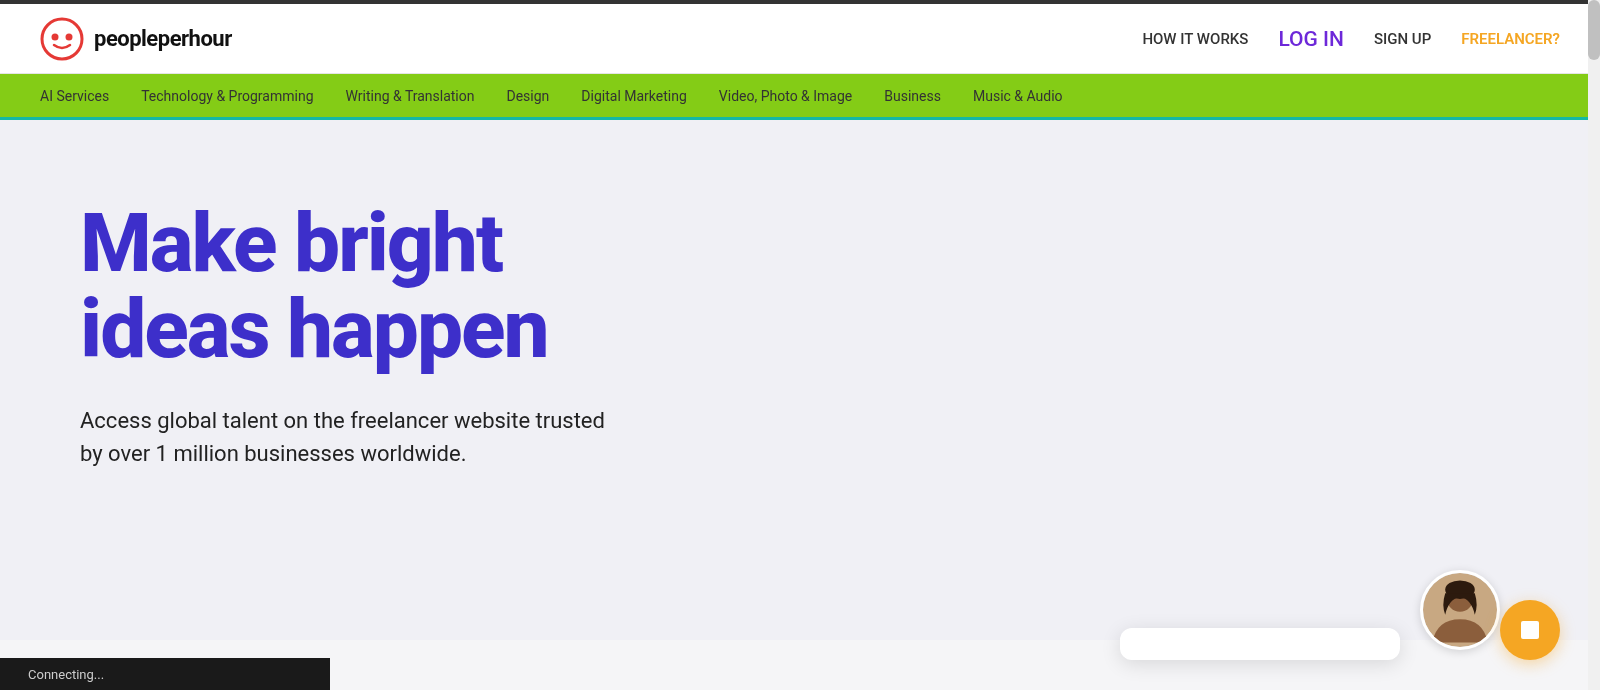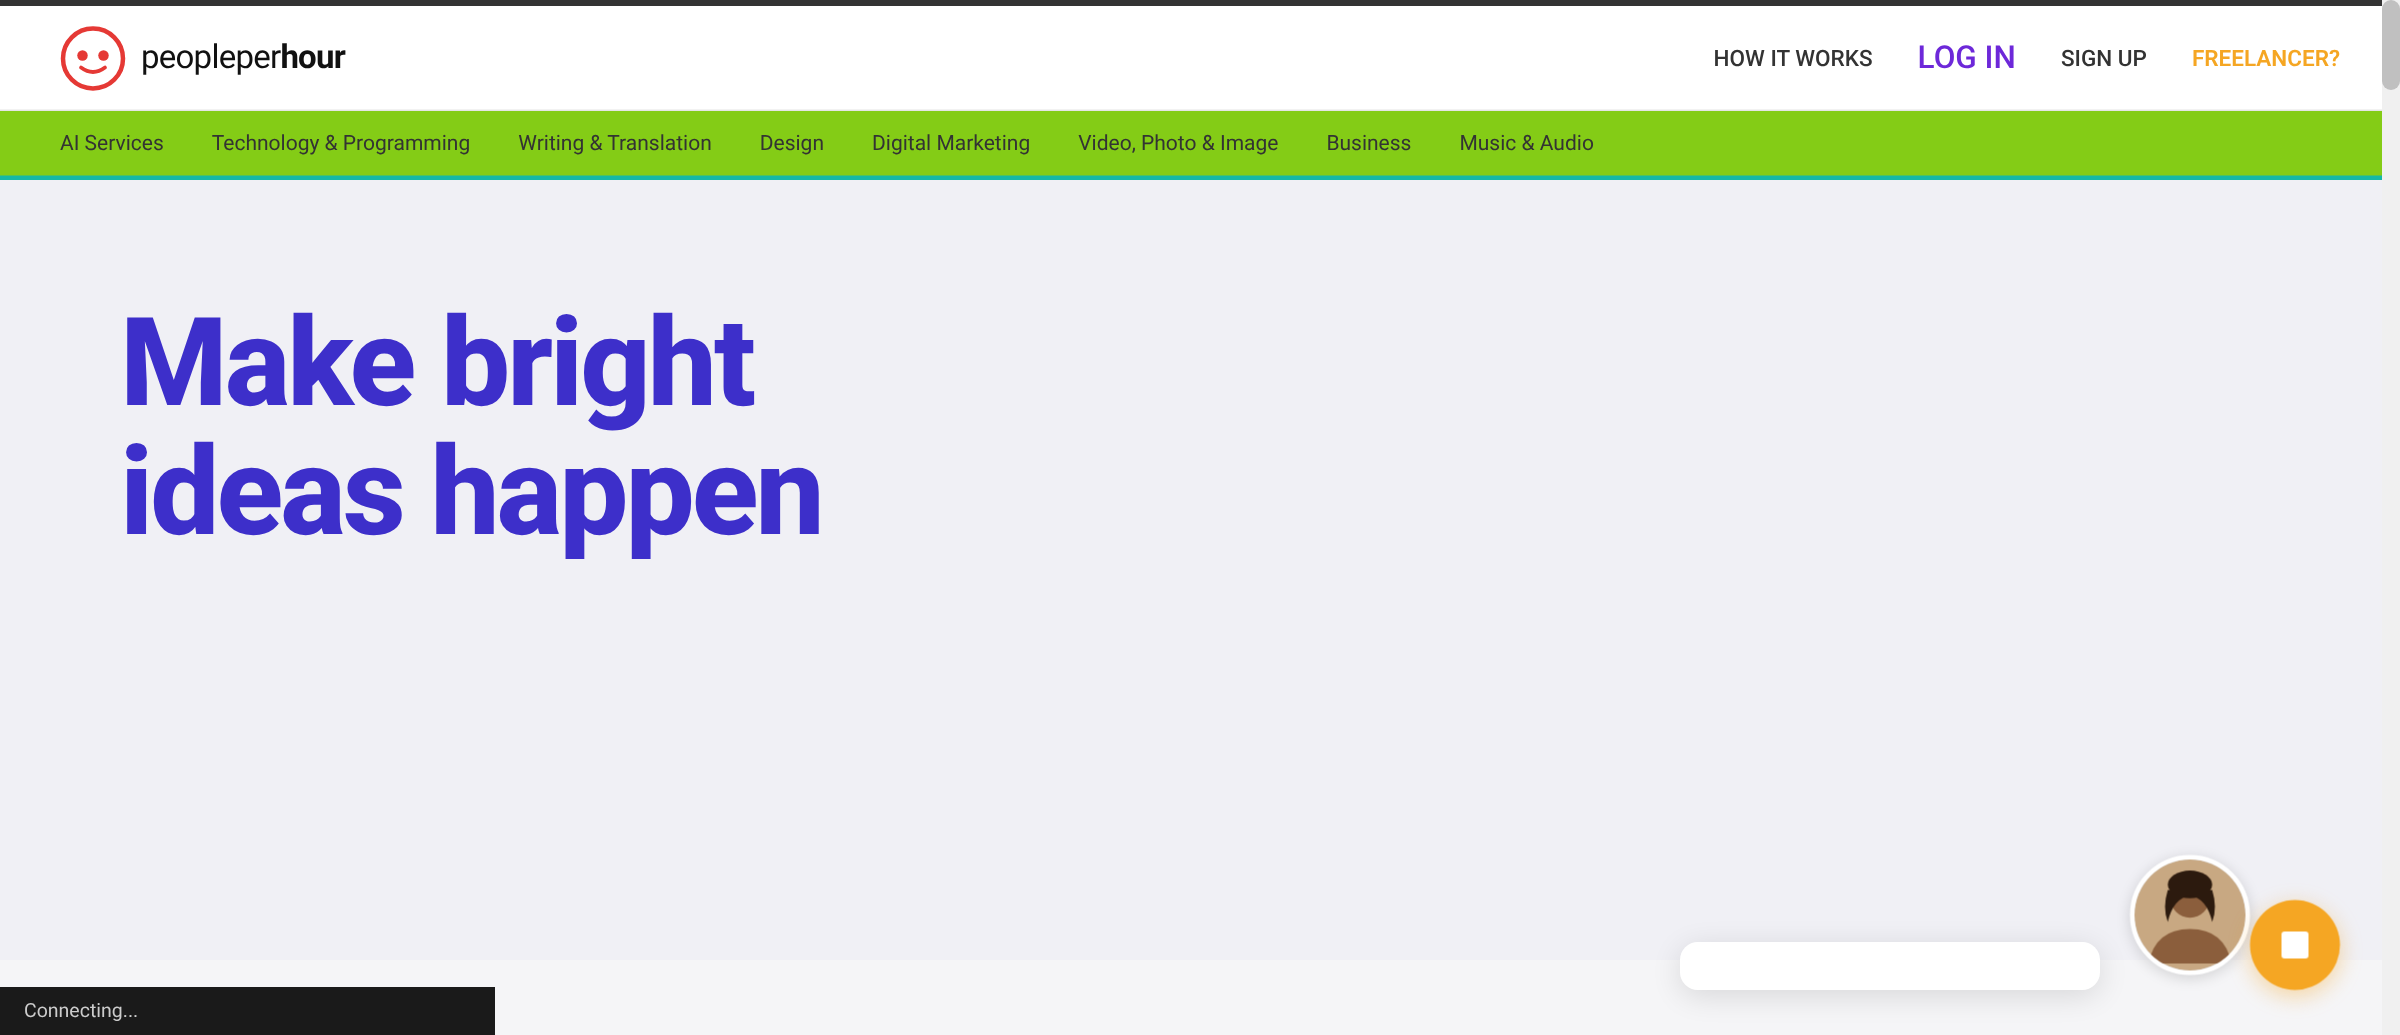--- a/index.html
+++ b/index.html
@@ -46,21 +46,21 @@
     }
 
     .logo-text {
       font-size: 22px;
       font-weight: 400;
       color: #111;
       letter-spacing: -0.5px;
     }
 
     .logo-text span {
-      font-weight: 400;
+      font-weight: 700;
     }
 
     .header-spacer {
       flex: 1;
     }
 
     .search-btn {
       display: flex;
       align-items: center;
       gap: 8px;
@@ -241,20 +241,21 @@
       height: 32px;
       background: #1a1a1a;
       display: flex;
       align-items: center;
       padding: 0 16px;
     }
 
     .connecting-text {
       color: #ccc;
       font-size: 13px;
+      margin-left: 12px;
     }
 
     
     .scrollbar {
       position: fixed;
       right: 0;
       top: 0;
       width: 12px;
       height: 100%;
       background: #f0f0f0;
@@ -310,20 +311,21 @@
   <span class="category-item">Business</span>
   <span class="category-item">Music &amp; Audio</span>
 </nav>
 
 <section class="hero">
   <div class="hero-content">
     <h1 class="hero-title">
       <span>Make bright</span><br>
       <span>ideas happen</span>
     </h1>
+    <p class="hero-subtitle">Access global talent on the freelancer website trusted by over 1 million businesses worldwide.</p>
   </div>
 </section>
 
 <div class="avatar-area">
   <div class="chat-area">
     
   </div>
   <div class="avatar-img-wrapper">
 
     <svg viewBox="0 0 80 80" xmlns="http://www.w3.org/2000/svg">

